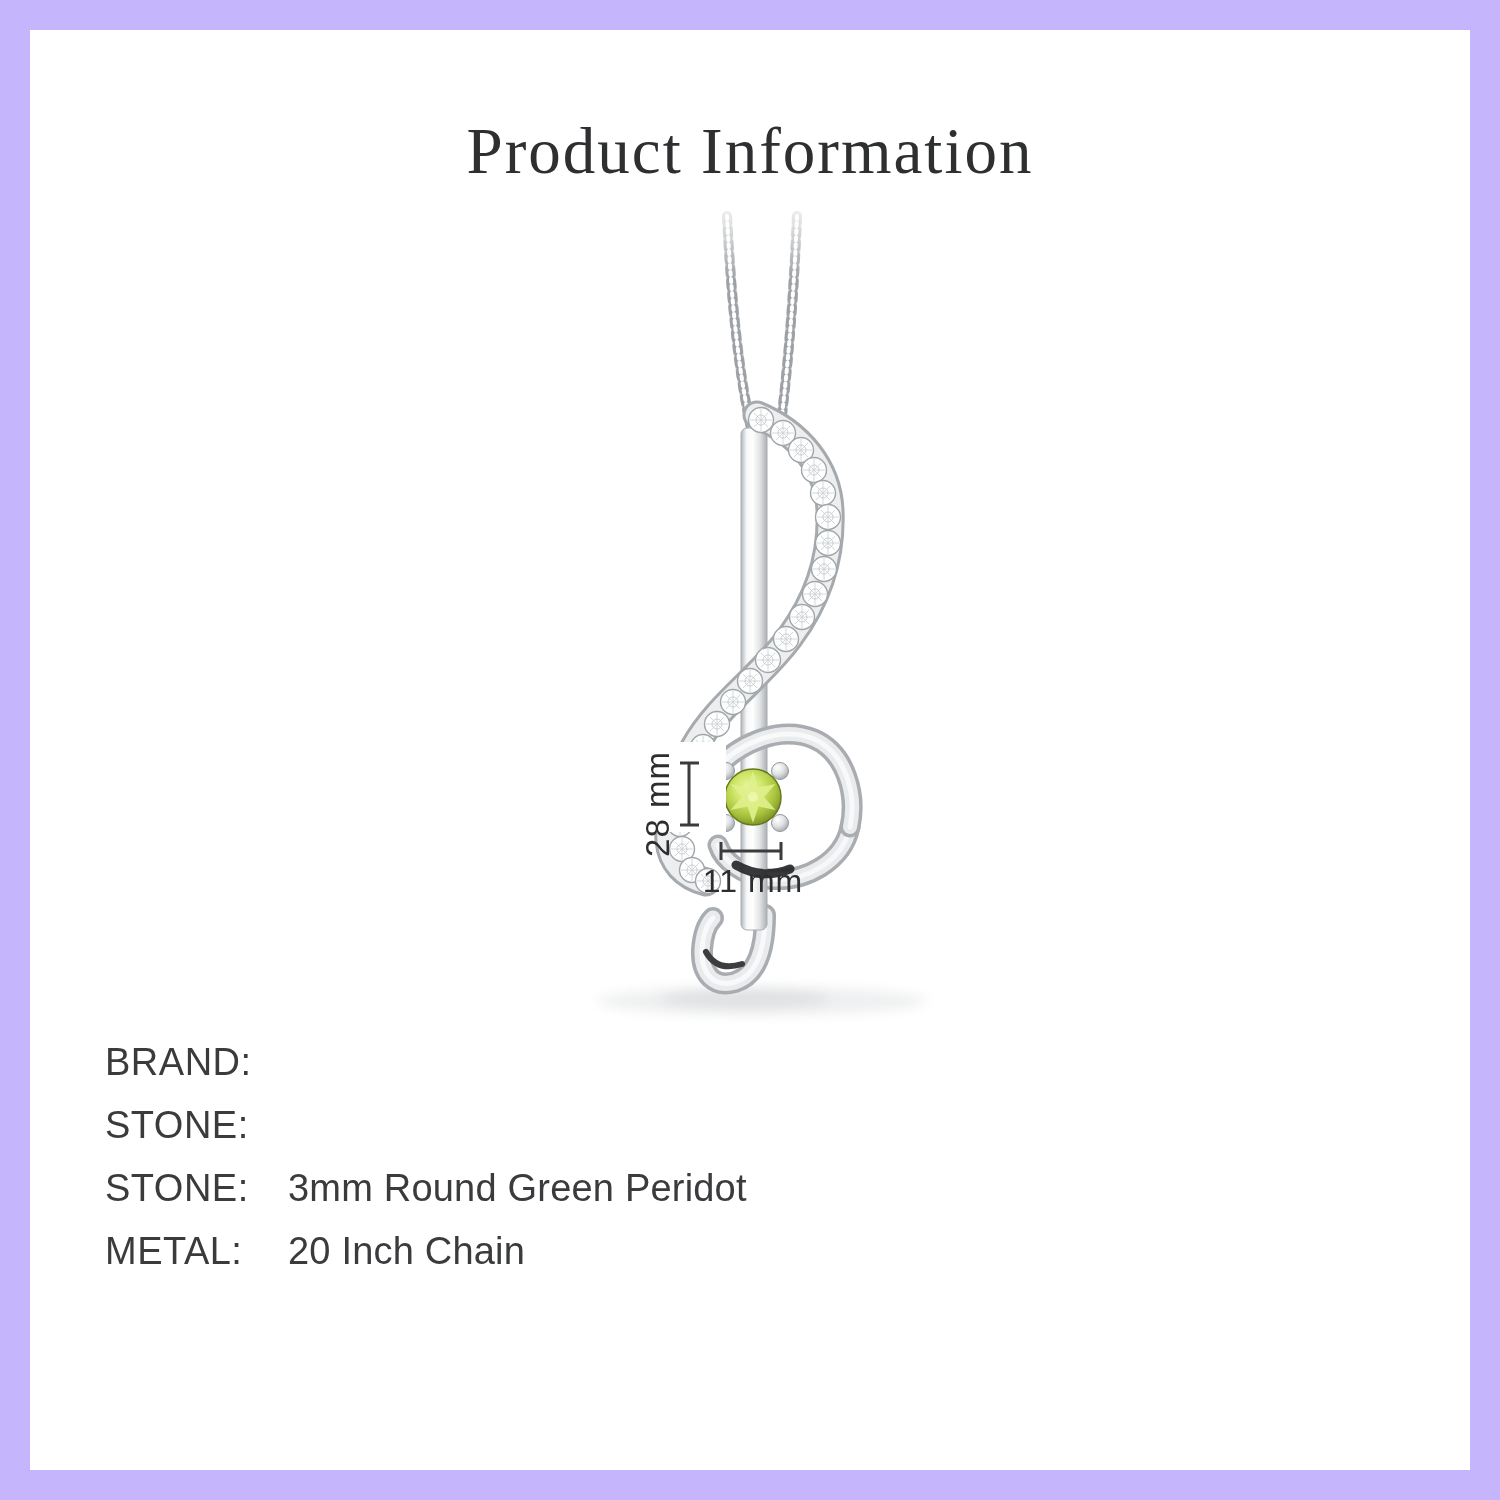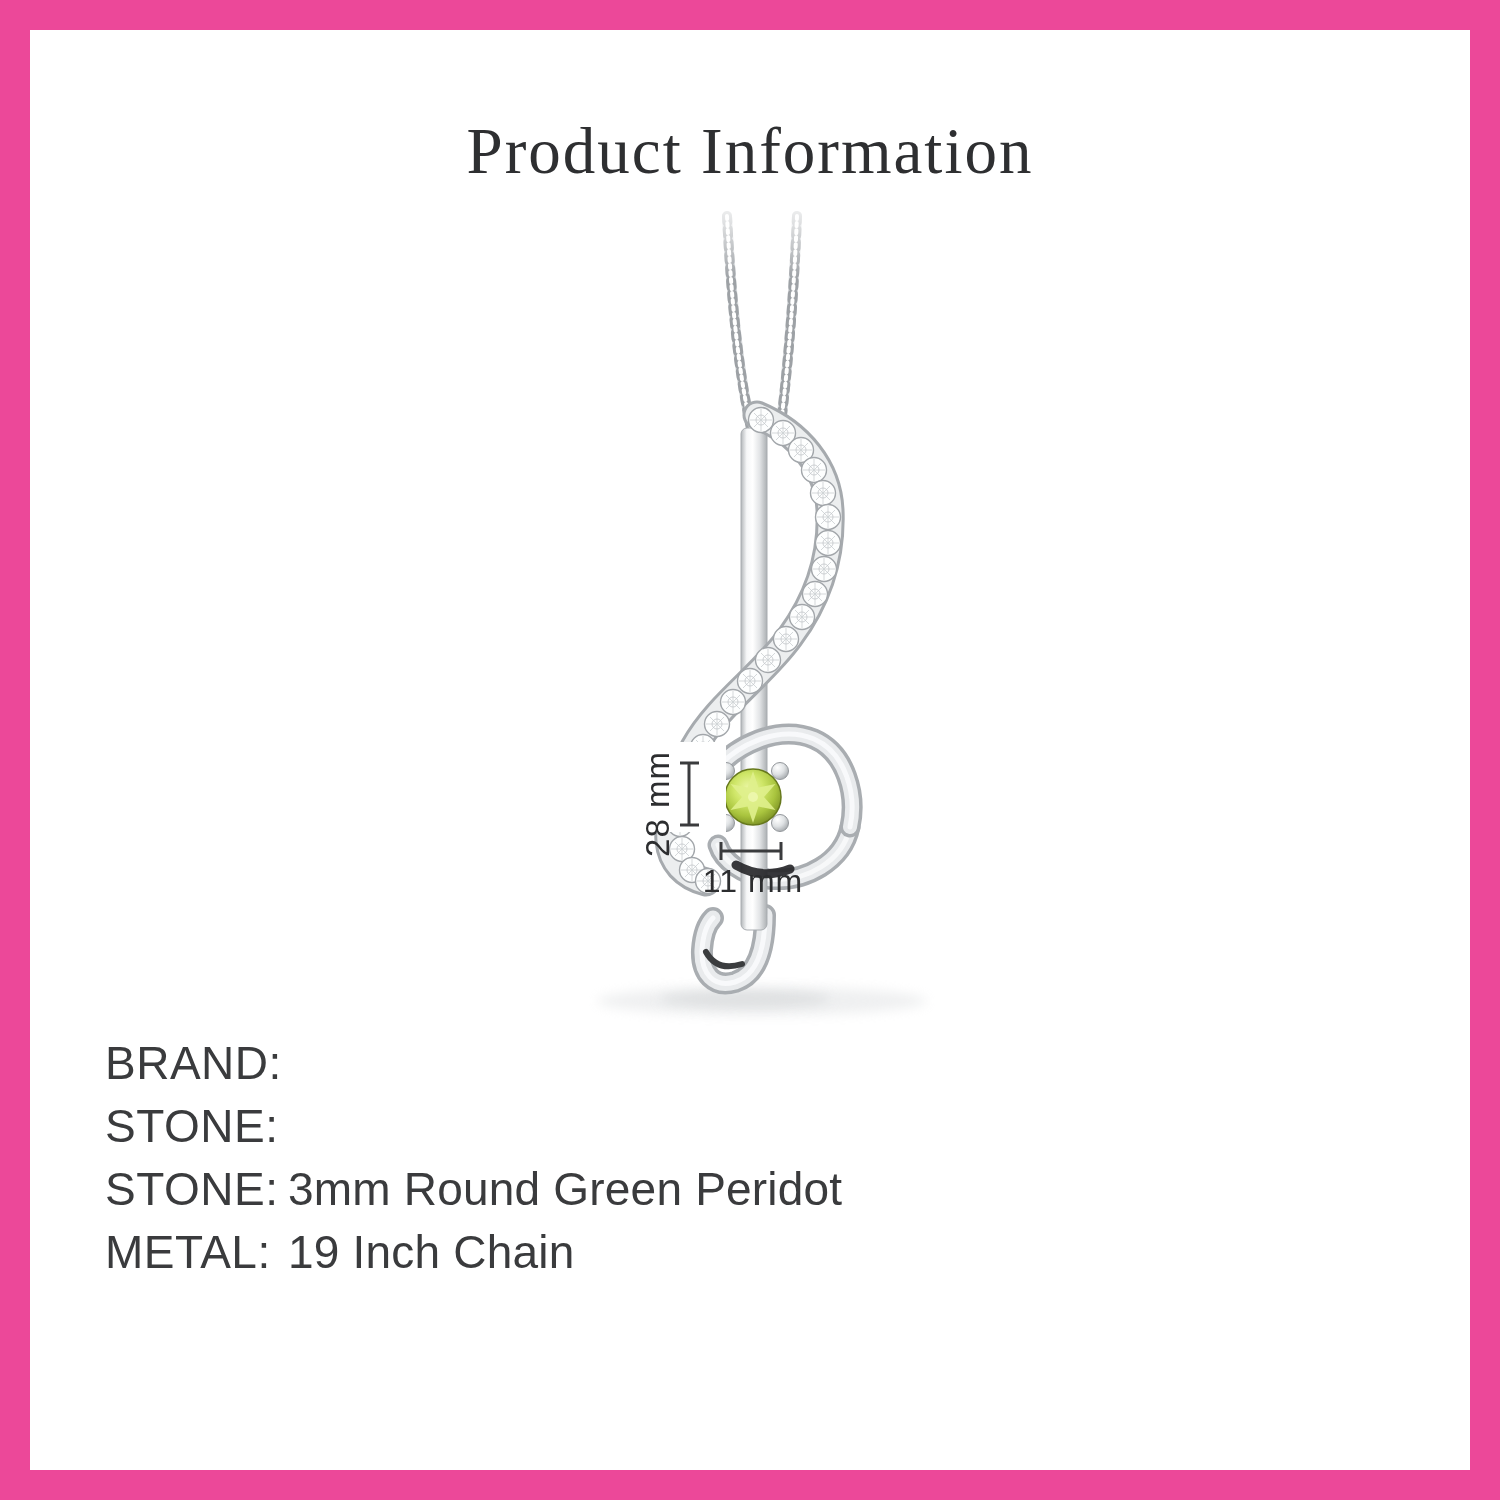--- a/index.html
+++ b/index.html
@@ -1,29 +1,29 @@
 <!DOCTYPE html>
 <html><head>
 <meta charset="utf-8">
 <style>
   html,body{margin:0;padding:0;background:#646668;}
-  .frame{position:relative;width:1500px;height:1500px;background:#ec4899;overflow:hidden;
+  .frame{position:relative;width:1500px;height:1500px;background:#c4b5fd;overflow:hidden;
          font-family:"Liberation Sans", sans-serif;}
   .card{position:absolute;left:30px;top:30px;width:1440px;height:1440px;background:#ffffff;}
   .title{position:absolute;left:0;top:70px;width:1500px;text-align:center;
          font-family:"Liberation Serif", serif;font-weight:400;font-size:65px;
          color:#2e2f31;letter-spacing:2px;}
   .pendant-svg{position:absolute;left:0;top:0;width:1500px;height:1500px;}
   .dim-v{position:absolute;left:598px;top:786px;width:120px;height:36px;line-height:36px;
          text-align:center;font-size:33px;color:#2c2d2f;letter-spacing:1px;
          transform:rotate(-90deg);}
   .dim-h{position:absolute;left:692px;top:863px;width:122px;height:36px;line-height:36px;
          text-align:center;font-size:32px;color:#2c2d2f;letter-spacing:1px;}
   .specs{position:absolute;left:105px;top:1031px;width:1300px;}
-  .spec-row{display:flex;align-items:center;height:63px;font-size:46px;color:#3a3b3d;}
+  .spec-row{display:flex;align-items:center;height:63px;font-size:38px;color:#3a3b3d;}
   .spec-label{flex:0 0 183px;letter-spacing:0.5px;}
   .spec-value{letter-spacing:0.2px;}
 </style>
 </head>
 <body>
 
 <div class="frame">
   <div class="card"></div>
 
   <h1 class="title">Product Information</h1>
@@ -165,16 +165,16 @@
     </div>
     <div class="spec-row">
       <span class="spec-label">STONE:</span>
     </div>
     <div class="spec-row">
       <span class="spec-label">STONE:</span>
       <span class="spec-value">3mm Round Green Peridot</span>
     </div>
     <div class="spec-row">
       <span class="spec-label">METAL:</span>
-      <span class="spec-value">19 Inch Chain</span>
+      <span class="spec-value">20 Inch Chain</span>
     </div>
   </div>
 </div>
 
 </body></html>

